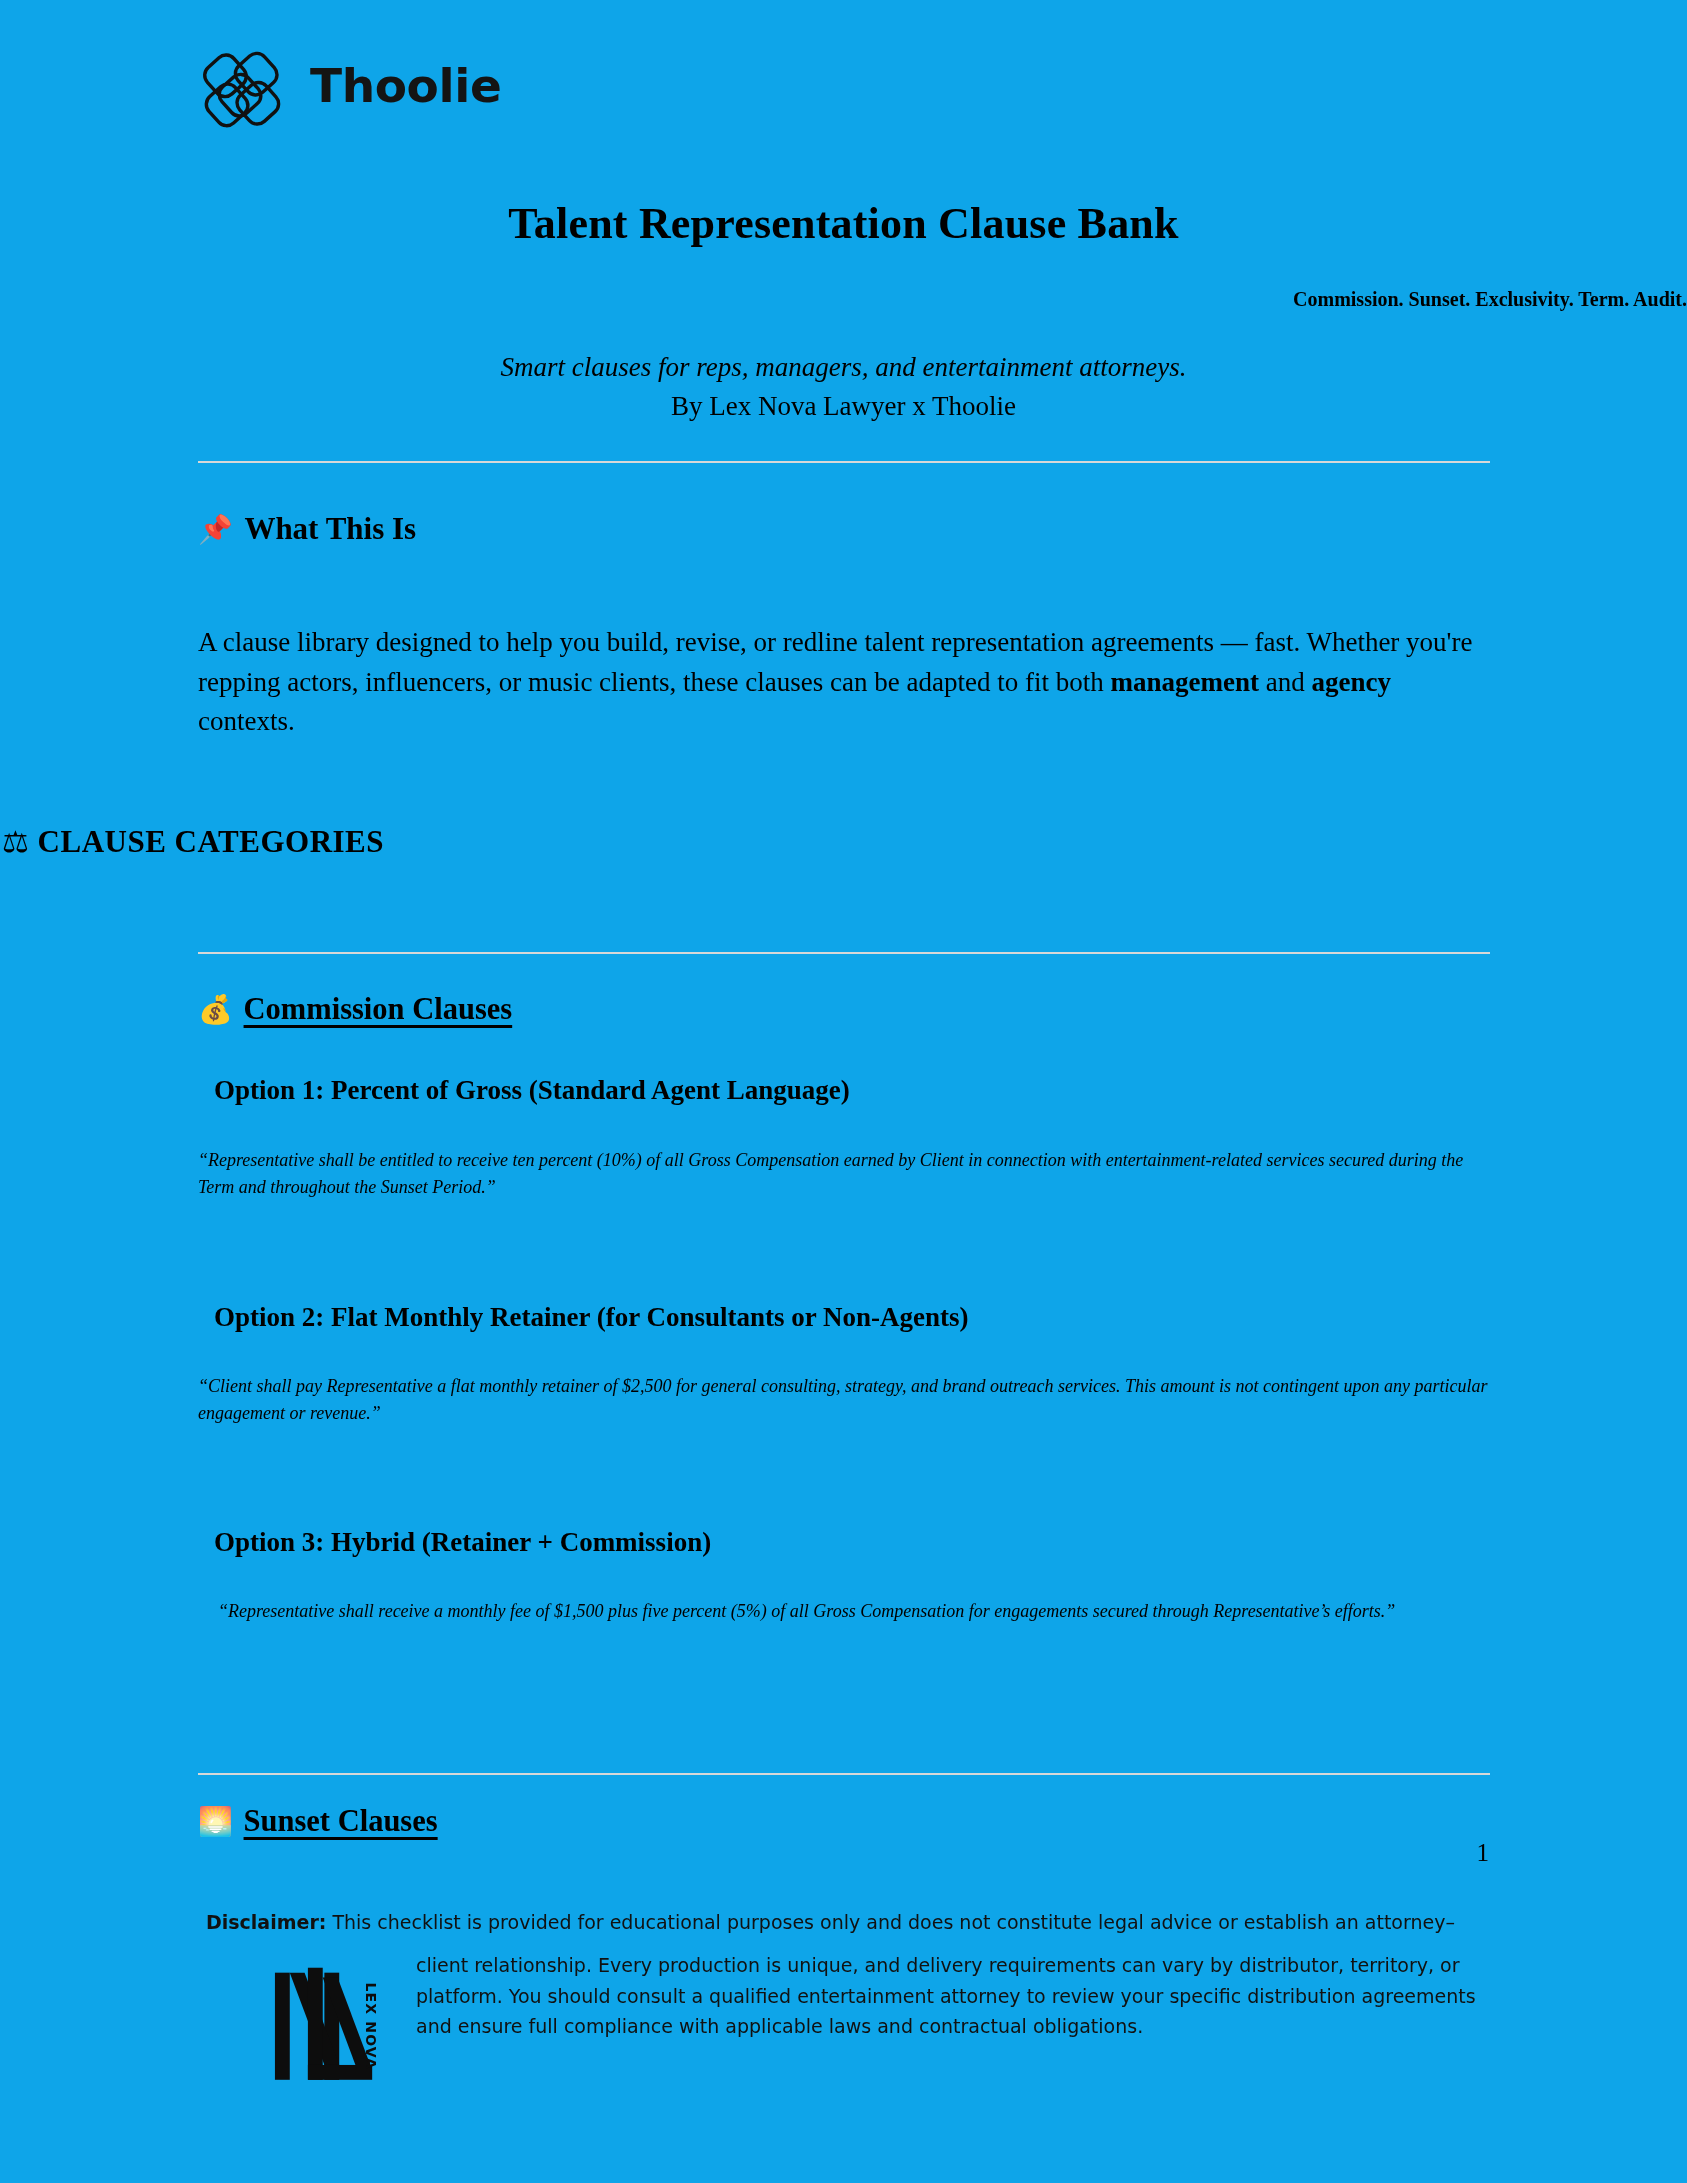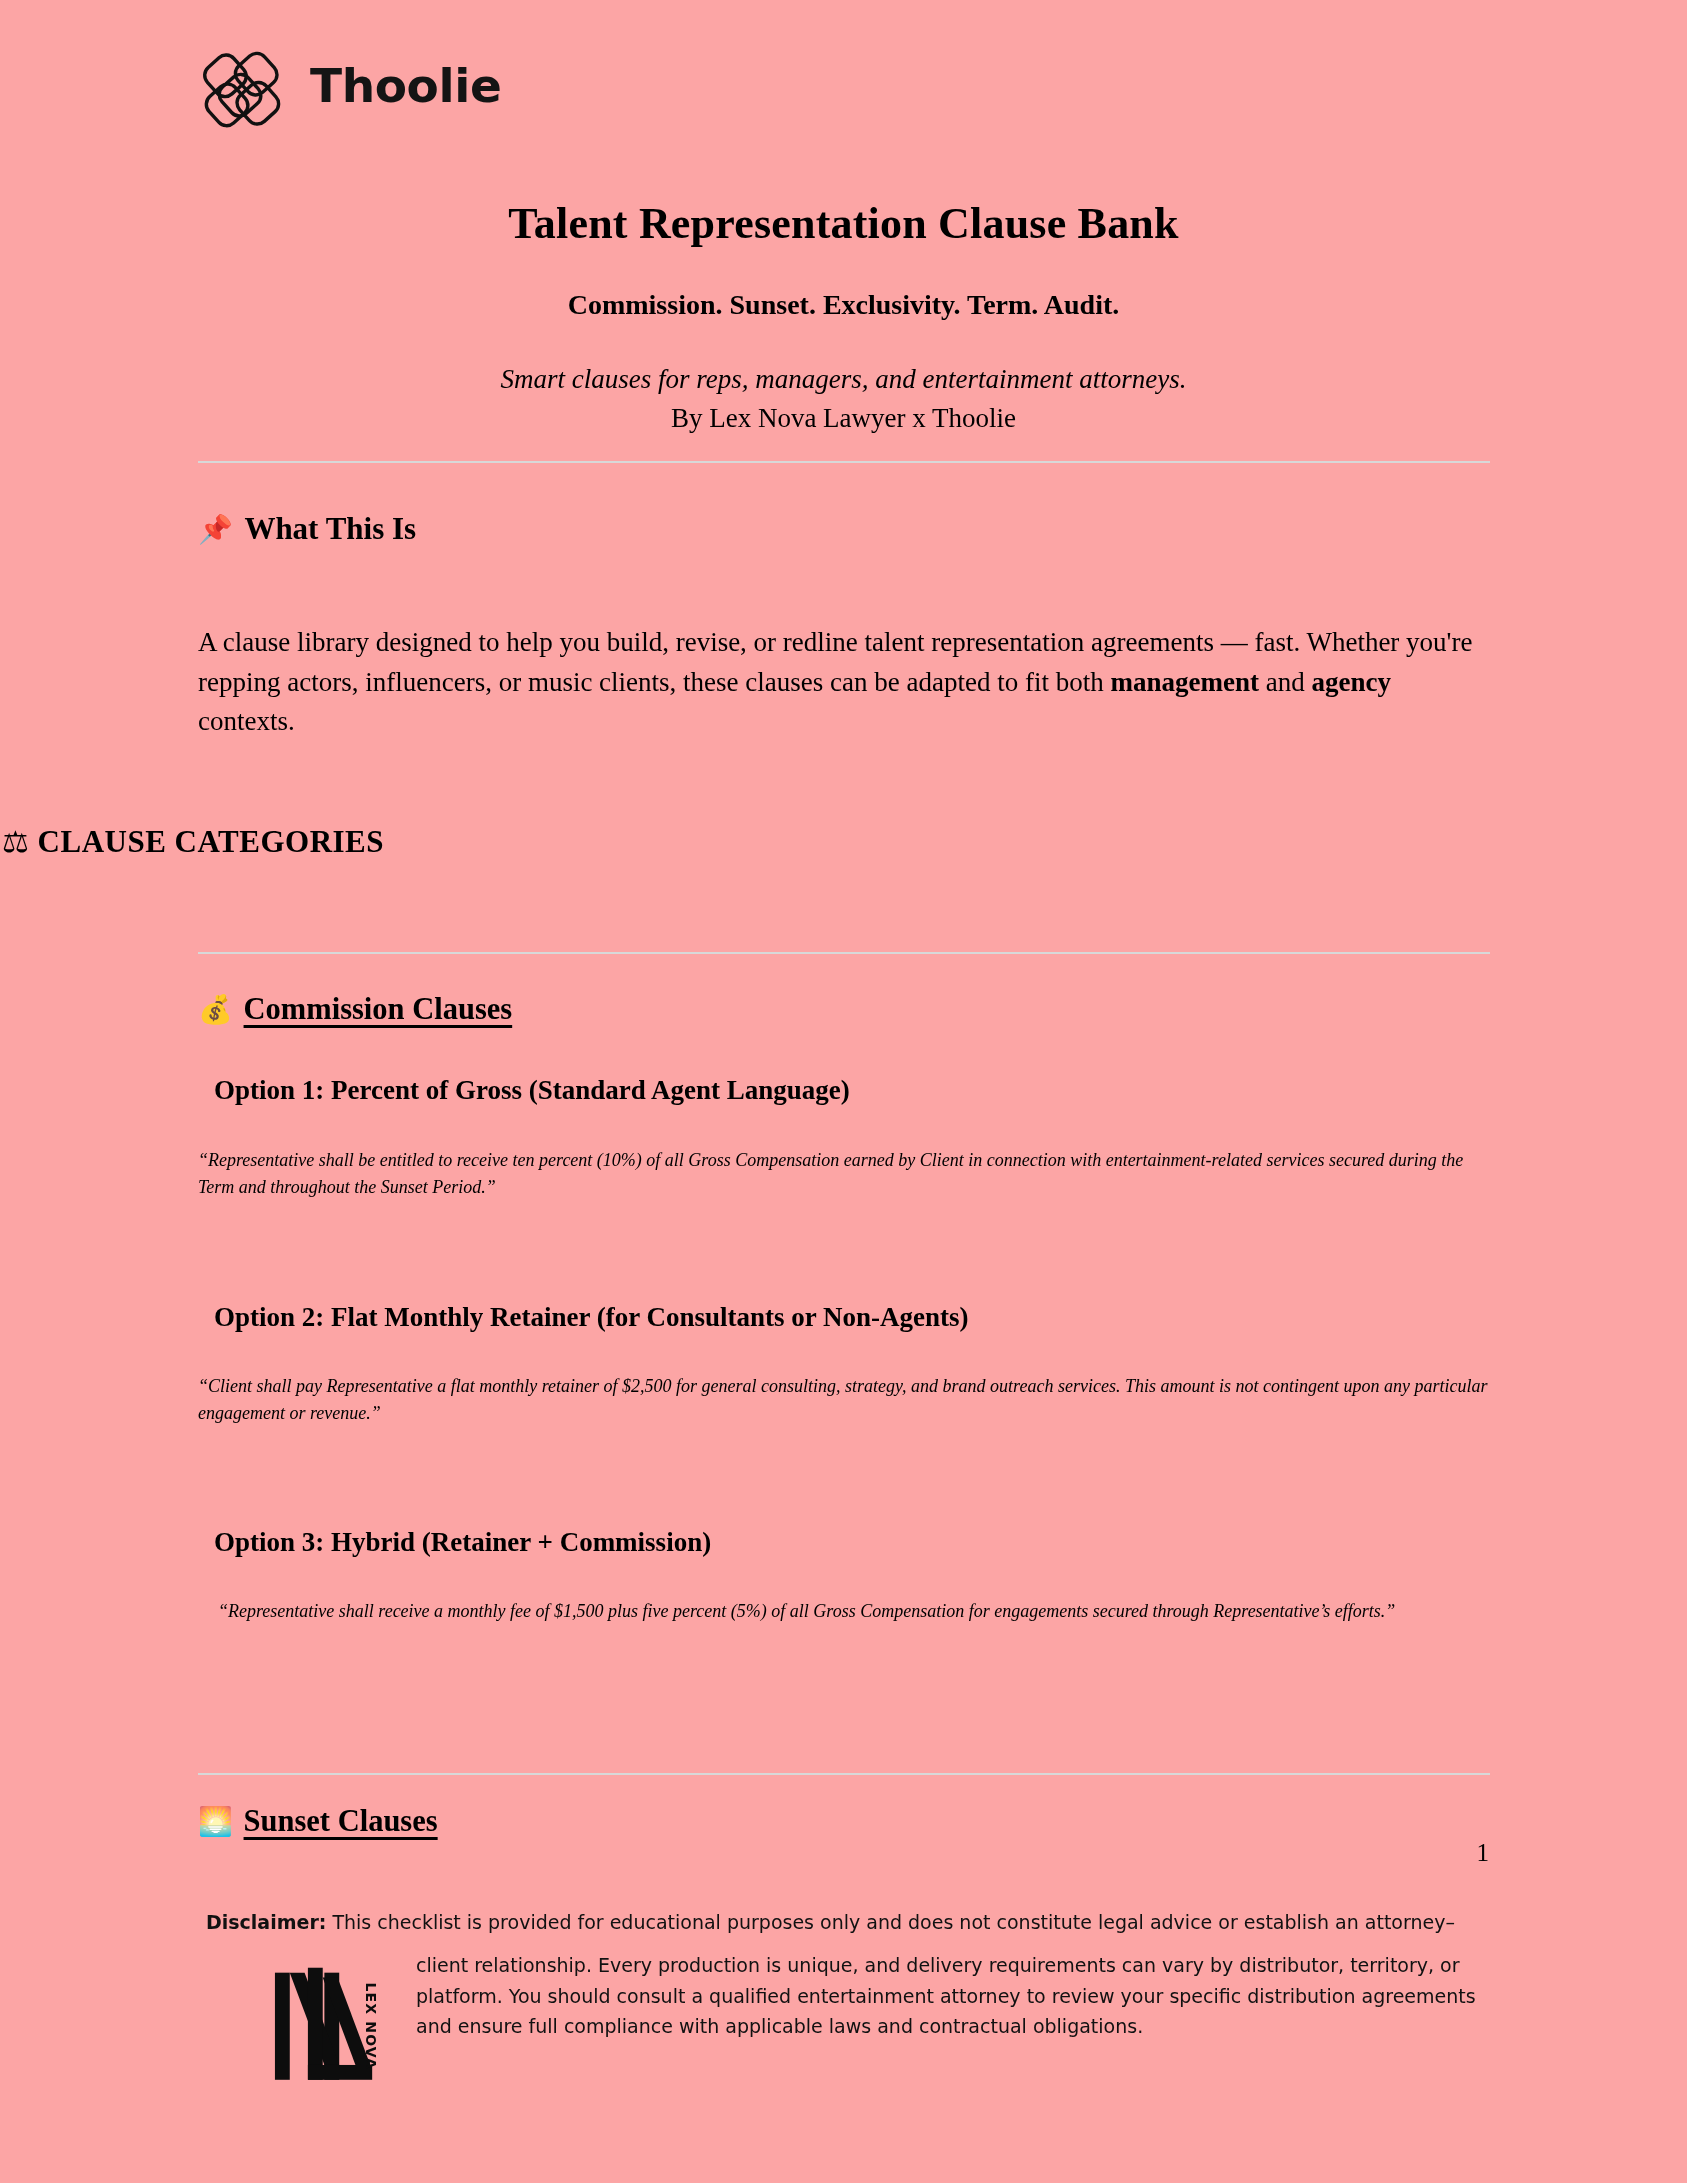--- a/index.html
+++ b/index.html
@@ -4,21 +4,21 @@
 <style>
   html, body {
     margin: 0;
     padding: 0;
     background: #ffffff;
   }
   .page {
     position: relative;
     width: 1687px;
     height: 2183px;
-    background: #fca5a5;
+    background: #0ea5e9;
     margin: 0 auto;
     box-sizing: border-box;
     font-family: "Liberation Serif", "DejaVu Serif", serif;
     color: #000000;
     overflow: hidden;
     text-decoration: underline;
   }
 
   
   .brand {
@@ -56,23 +56,24 @@
     letter-spacing: 0.2px;
   }
   .subtitle-block {
     position: absolute;
     left: 0;
     right: 0;
     top: 285px;
     text-align: center;
   }
   .subtitle-bold {
-    font-size: 28px;
+    font-size: 20px;
     font-weight: 700;
     line-height: 1.45;
+    text-align: right;
   }
   .subtitle-italic {
     font-size: 27px;
     font-style: italic;
     line-height: 1.45;
     margin-top: 34px;
   }
   .subtitle-plain {
     font-size: 27px;
     line-height: 1.45;

